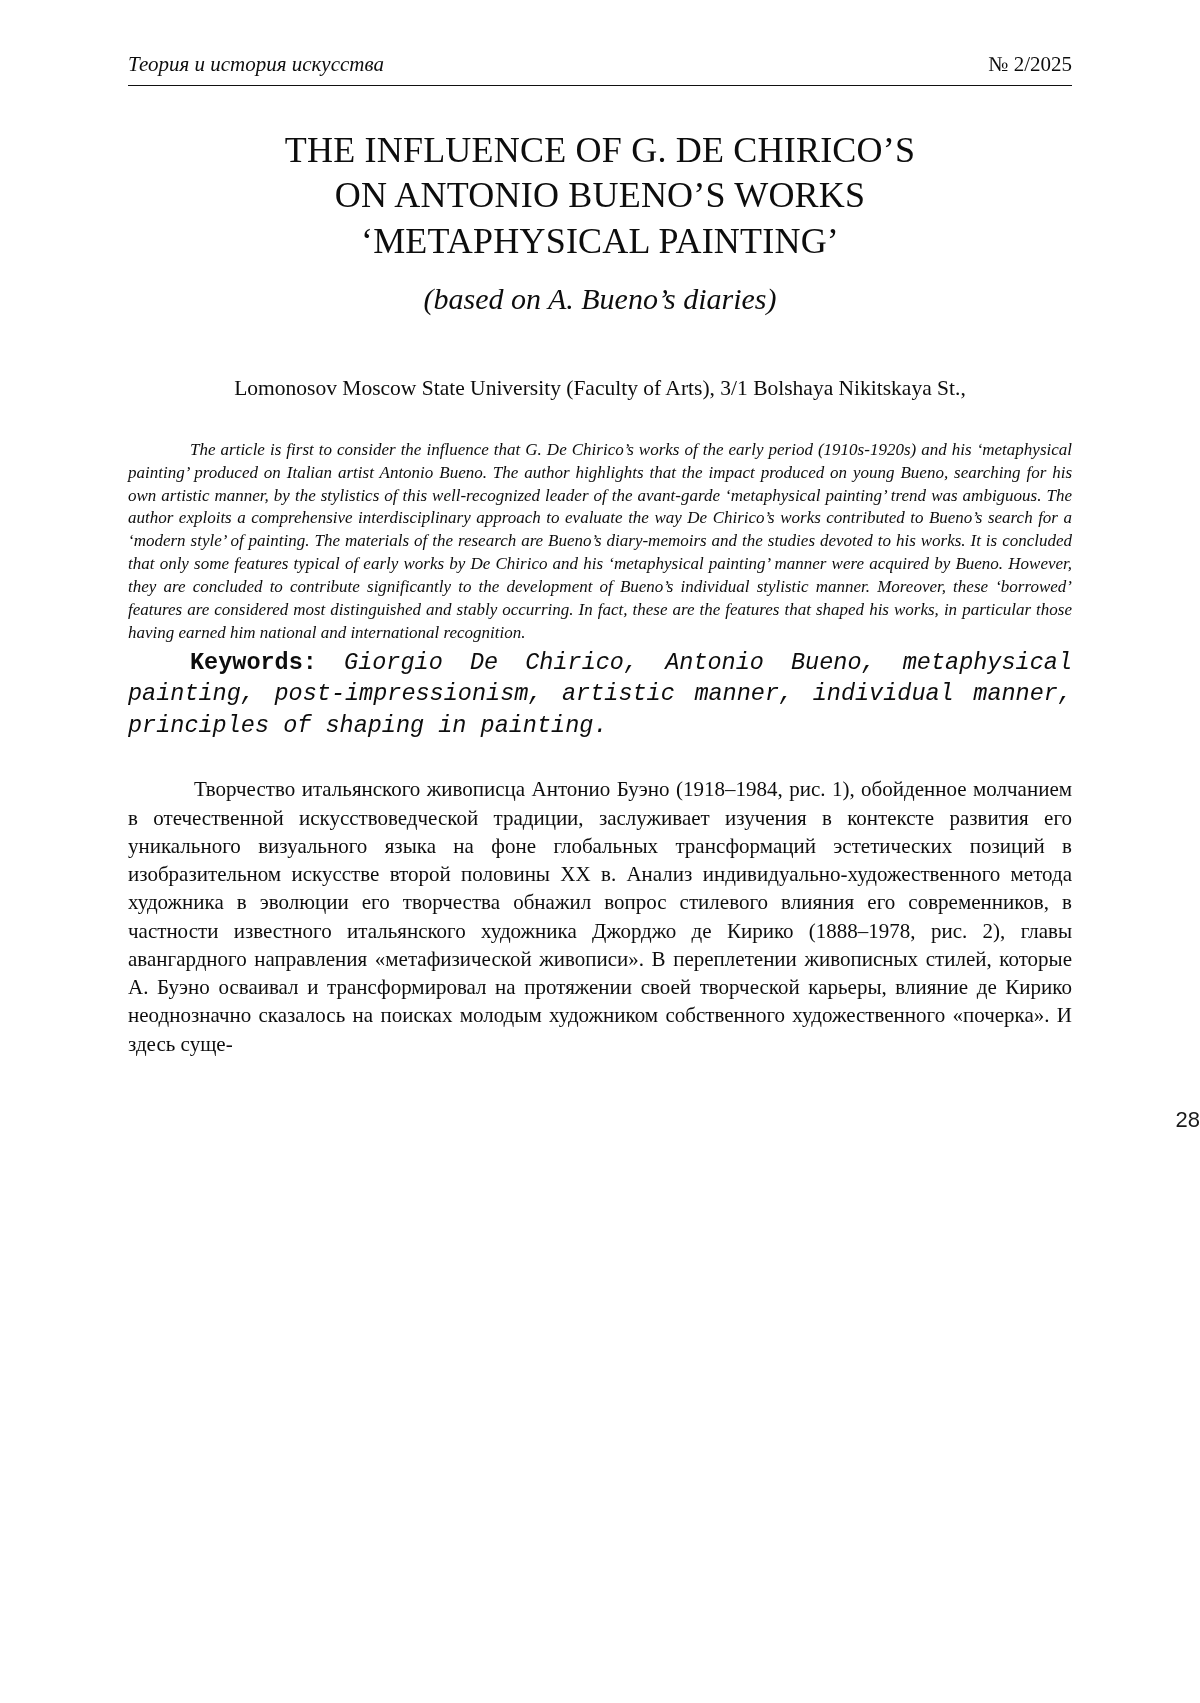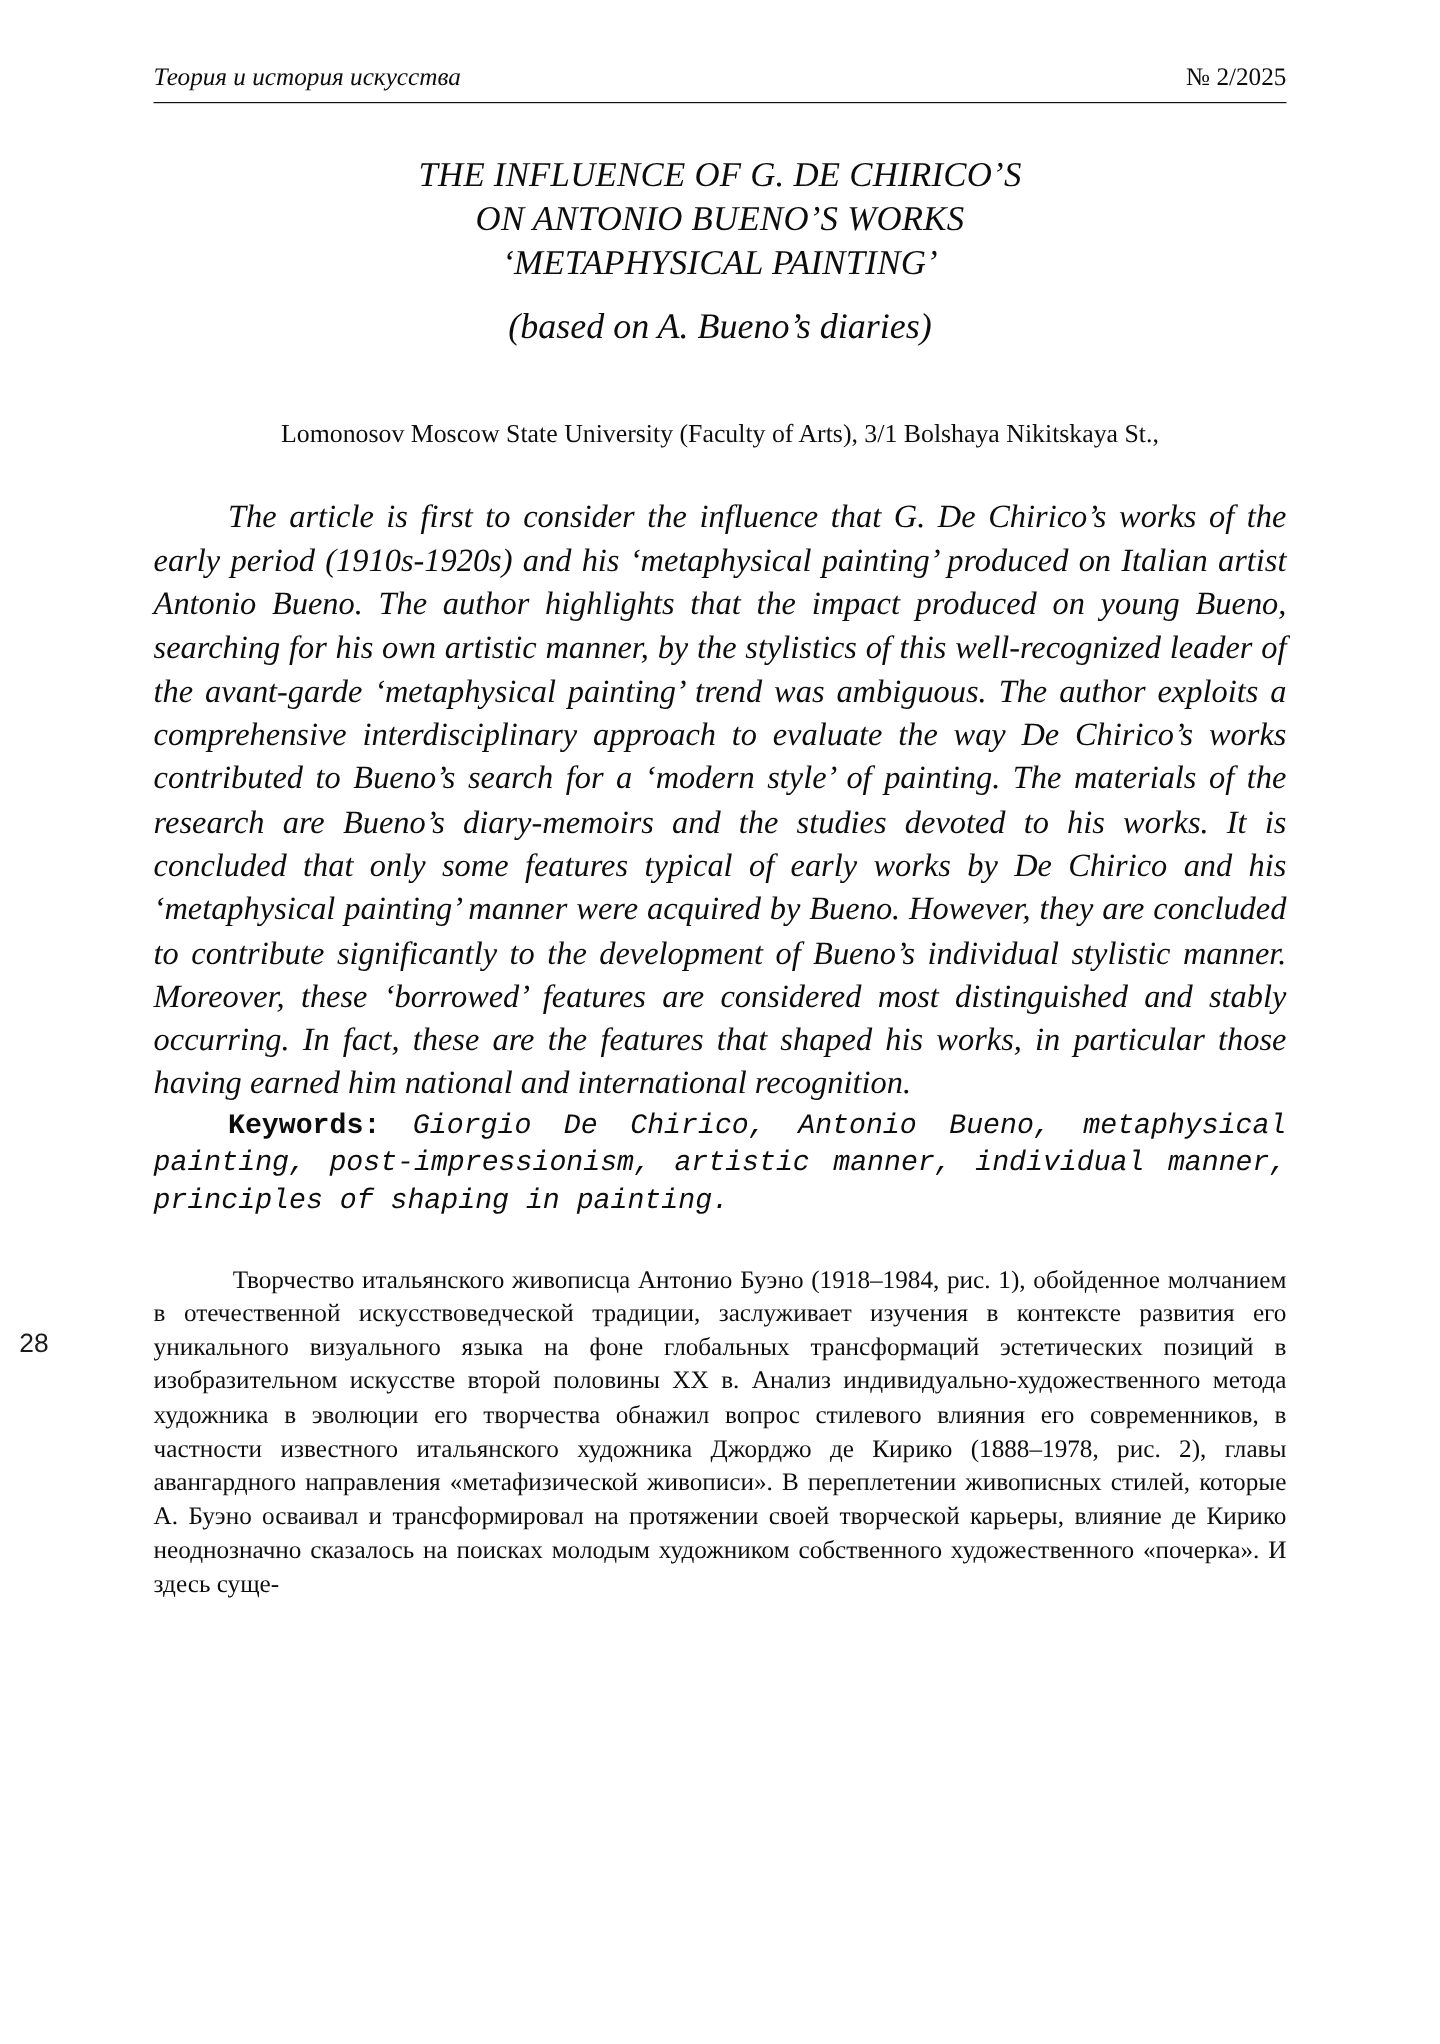--- a/index.html
+++ b/index.html
@@ -38,23 +38,22 @@
     font-style: normal;
     margin-left: 46px;
   }
   
   .title-block {
     text-align: center;
     margin-top: 42px;
     line-height: 1.26;
   }
   .title-line {
-    font-size: 29px;
+    font-size: 36px;
     letter-spacing: 0.2px;
-    font-style: italic;
   }
   .title-sub {
     font-size: 30px;
     font-style: italic;
     margin-top: 16px;
   }
   
   .author-block {
     text-align: center;
     margin-top: 56px;
@@ -66,21 +65,21 @@
   }
   .affiliation {
     font-size: 21.5px;
     margin-top: 8px;
     line-height: 1.35;
   }
   
   .abstract {
     margin-top: 36px;
     font-style: italic;
-    font-size: 27px;
+    font-size: 17px;
     line-height: 1.345;
     text-align: justify;
     text-justify: inter-word;
   }
   .abstract p {
     margin: 0;
     text-indent: 62px;
   }
   .keywords {
     margin-top: 2px;
@@ -109,21 +108,21 @@
   .body-text p {
     margin: 0;
     text-indent: 66px;
   }
   
   .folio {
     position: absolute;
     left: 16px;
     right: 0;
     bottom: 70px;
-    text-align: left;
+    text-align: right;
     font-family: "Liberation Sans", sans-serif;
     font-size: 22px;
     color: #1a1a1a;
   }
 </style>
 </head>
 <body>
 
 <div class="page">
 

